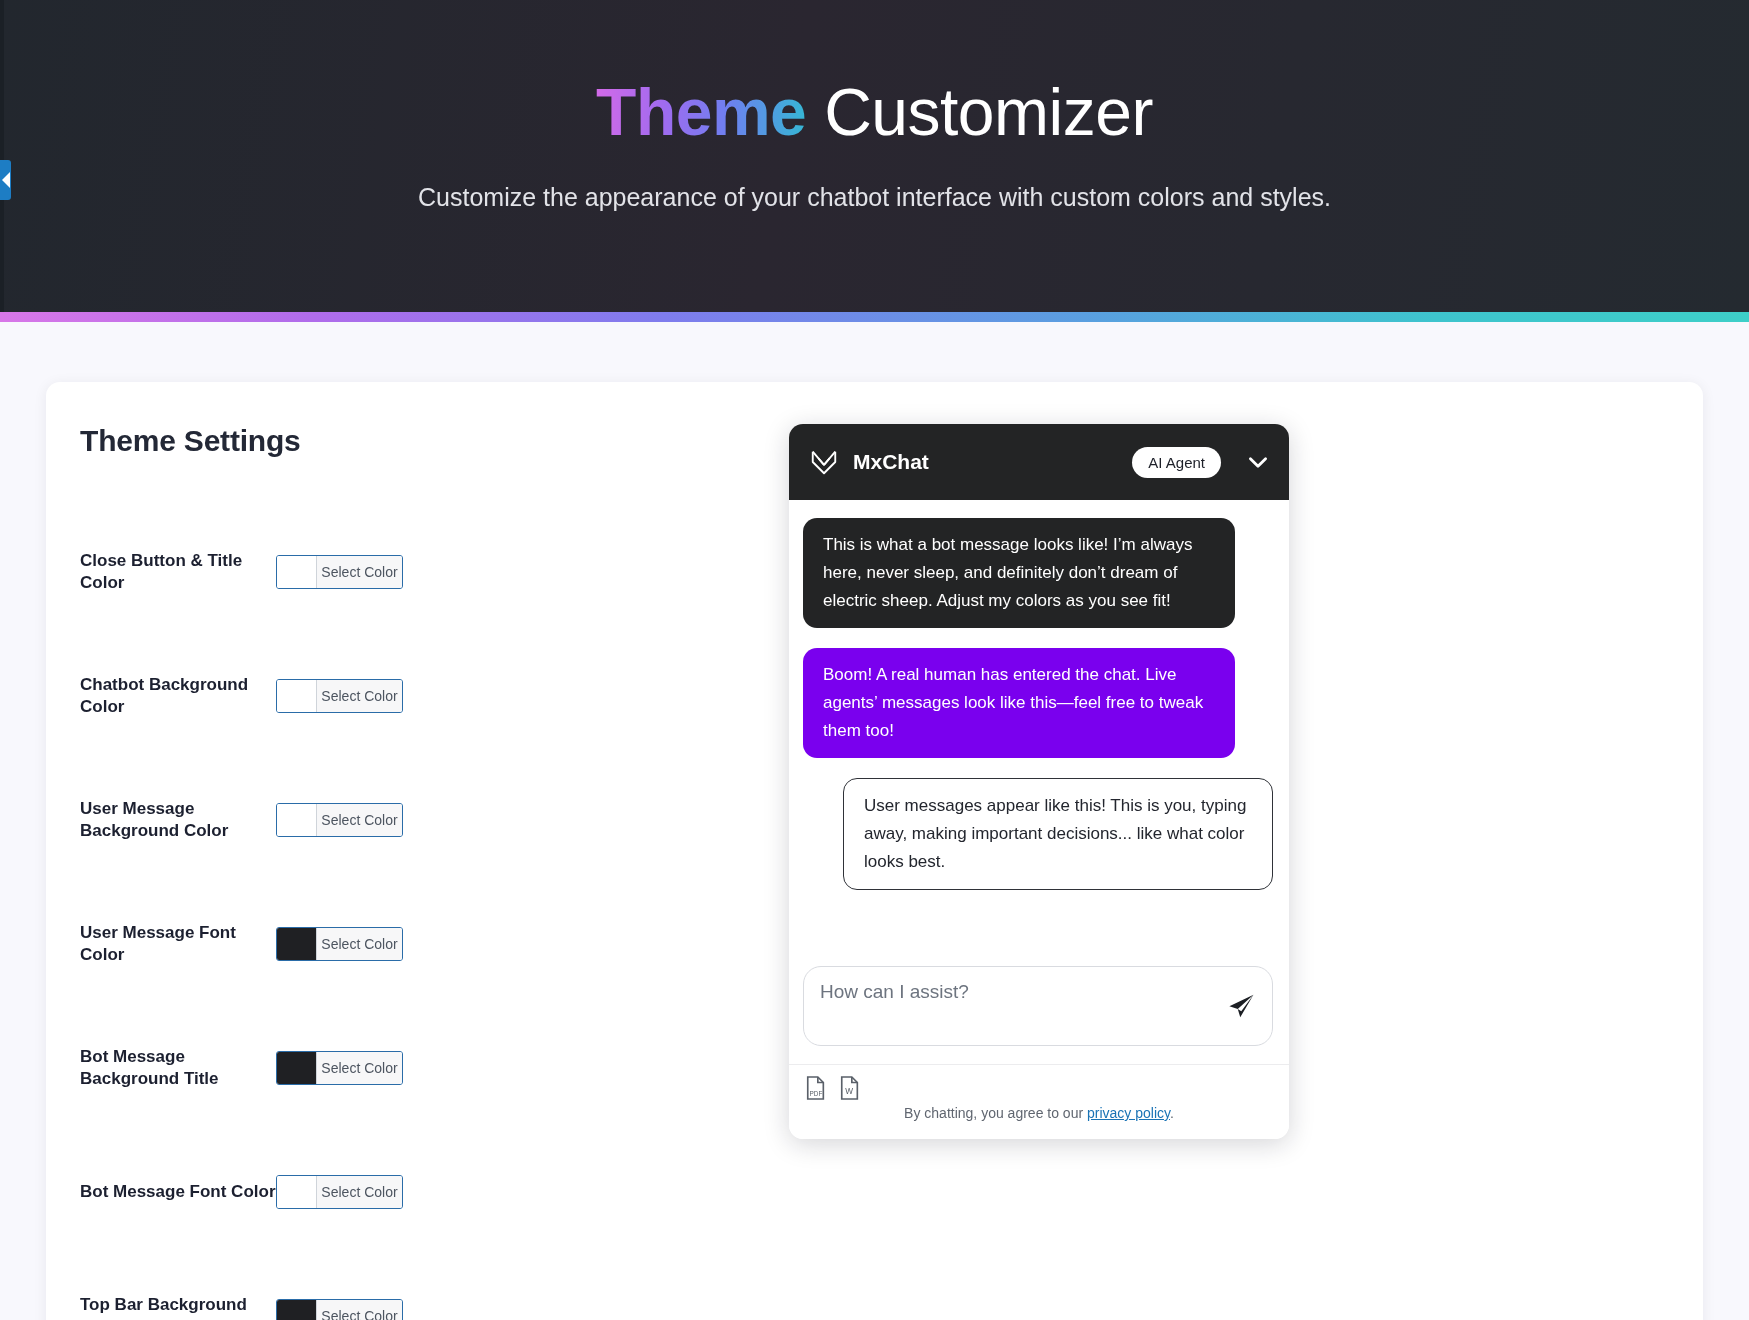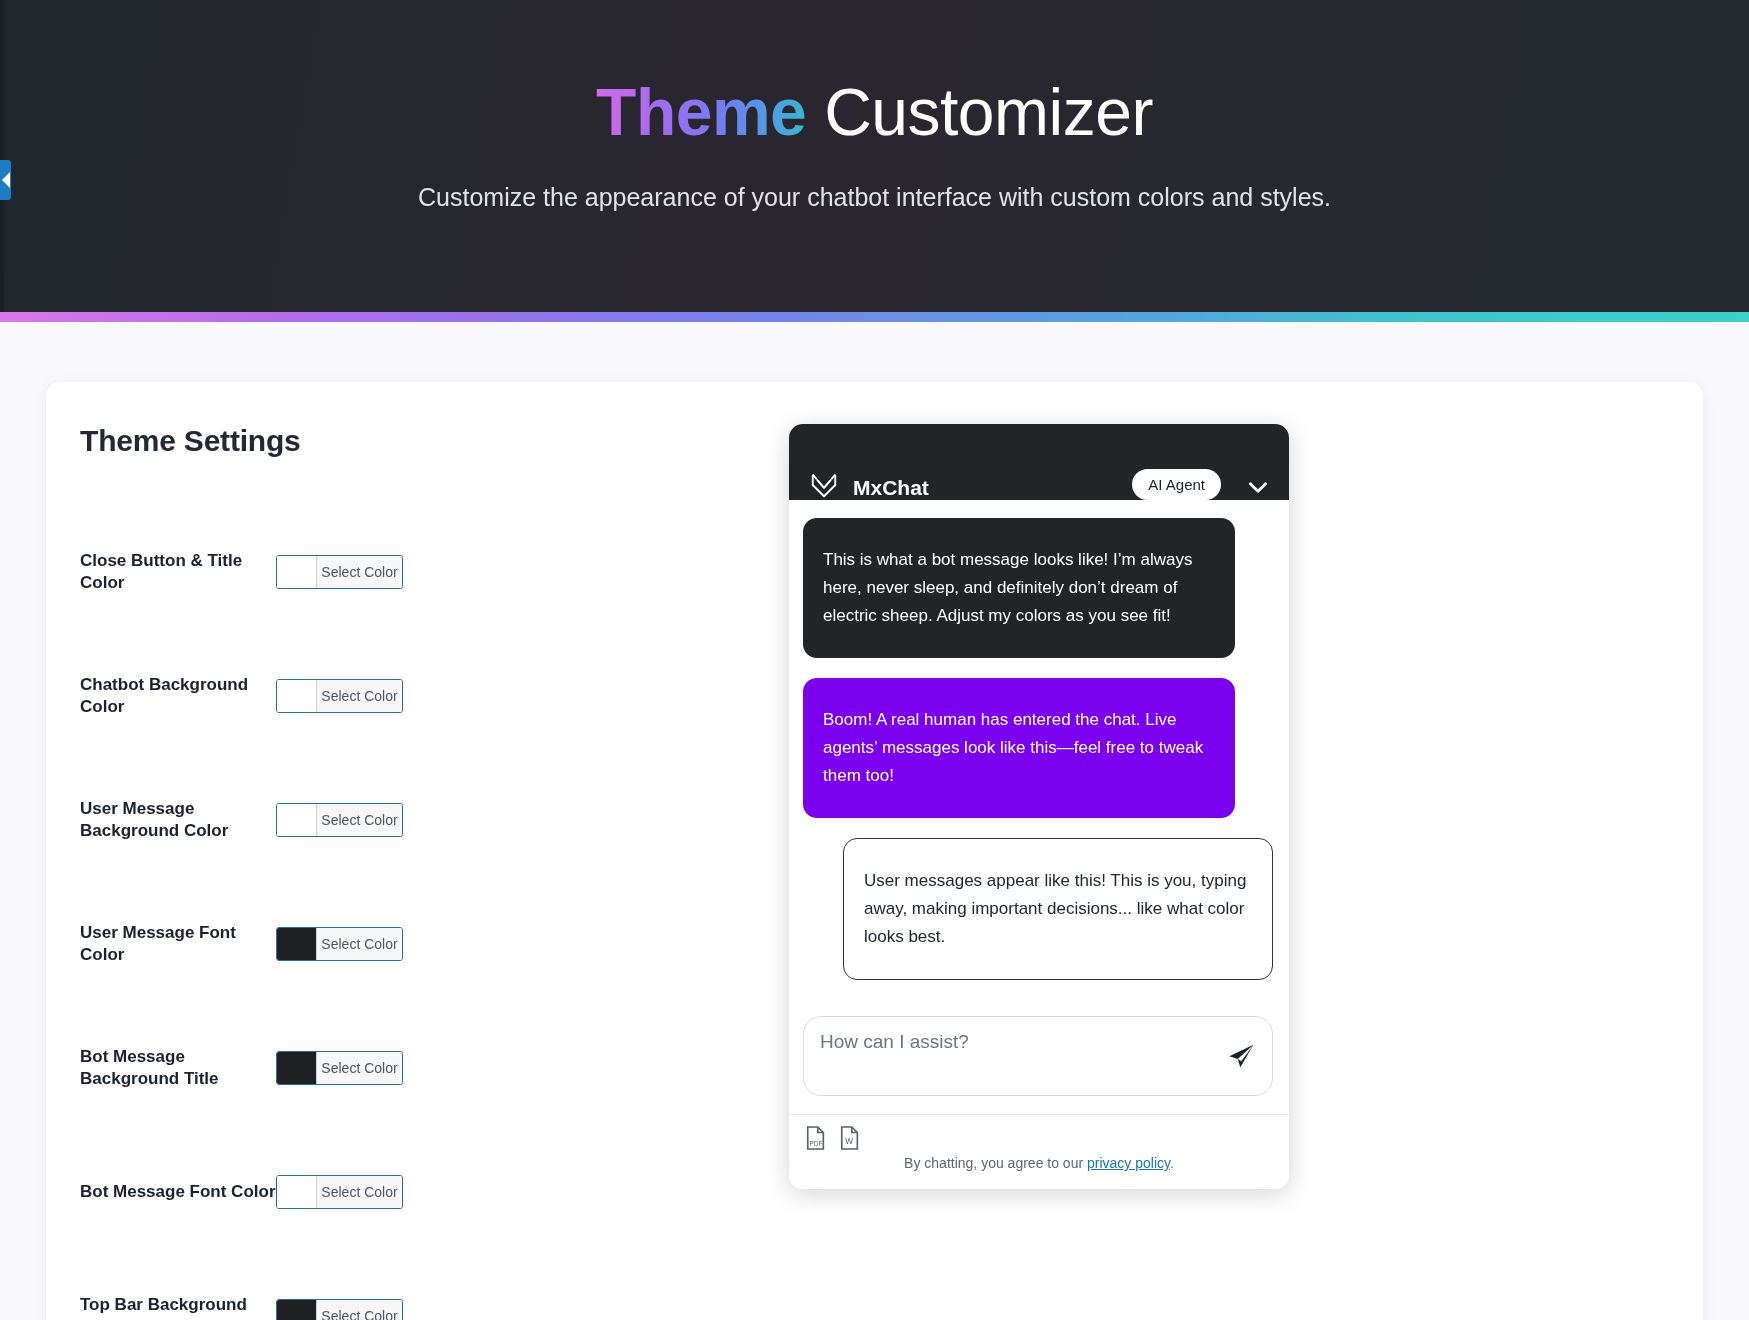--- a/index.html
+++ b/index.html
@@ -144,21 +144,21 @@
     overflow: hidden;
     box-shadow: 0 5px 26px rgba(20,24,40,0.18);
     background: #ffffff;
     display: flex;
     flex-direction: column;
   }
   .chat-topbar {
     background: #232425;
     height: 76px;
     display: flex;
-    align-items: flex-end;
+    align-items: center;
     padding: 0 18px 0 20px;
     gap: 14px;
   }
   .logo-mark { width: 30px; height: 30px; flex: 0 0 30px; }
   .chat-title {
     color: #ffffff;
     font-size: 21px;
     font-weight: 700;
     flex: 1;
   }
@@ -175,21 +175,21 @@
 
   .chat-body {
     background: #ffffff;
     padding: 18px 16px 10px 14px;
     min-height: 460px;
   }
   .msg {
     max-width: 432px;
     font-size: 17px;
     line-height: 1.65;
-    padding: 28px 20px;
+    padding: 13px 20px;
     margin-bottom: 20px;
   }
   .msg.bot {
     background: #232425;
     color: #ffffff;
     border-radius: 14px;
     margin-right: auto;
   }
   .msg.user {
     background: #ffffff;

